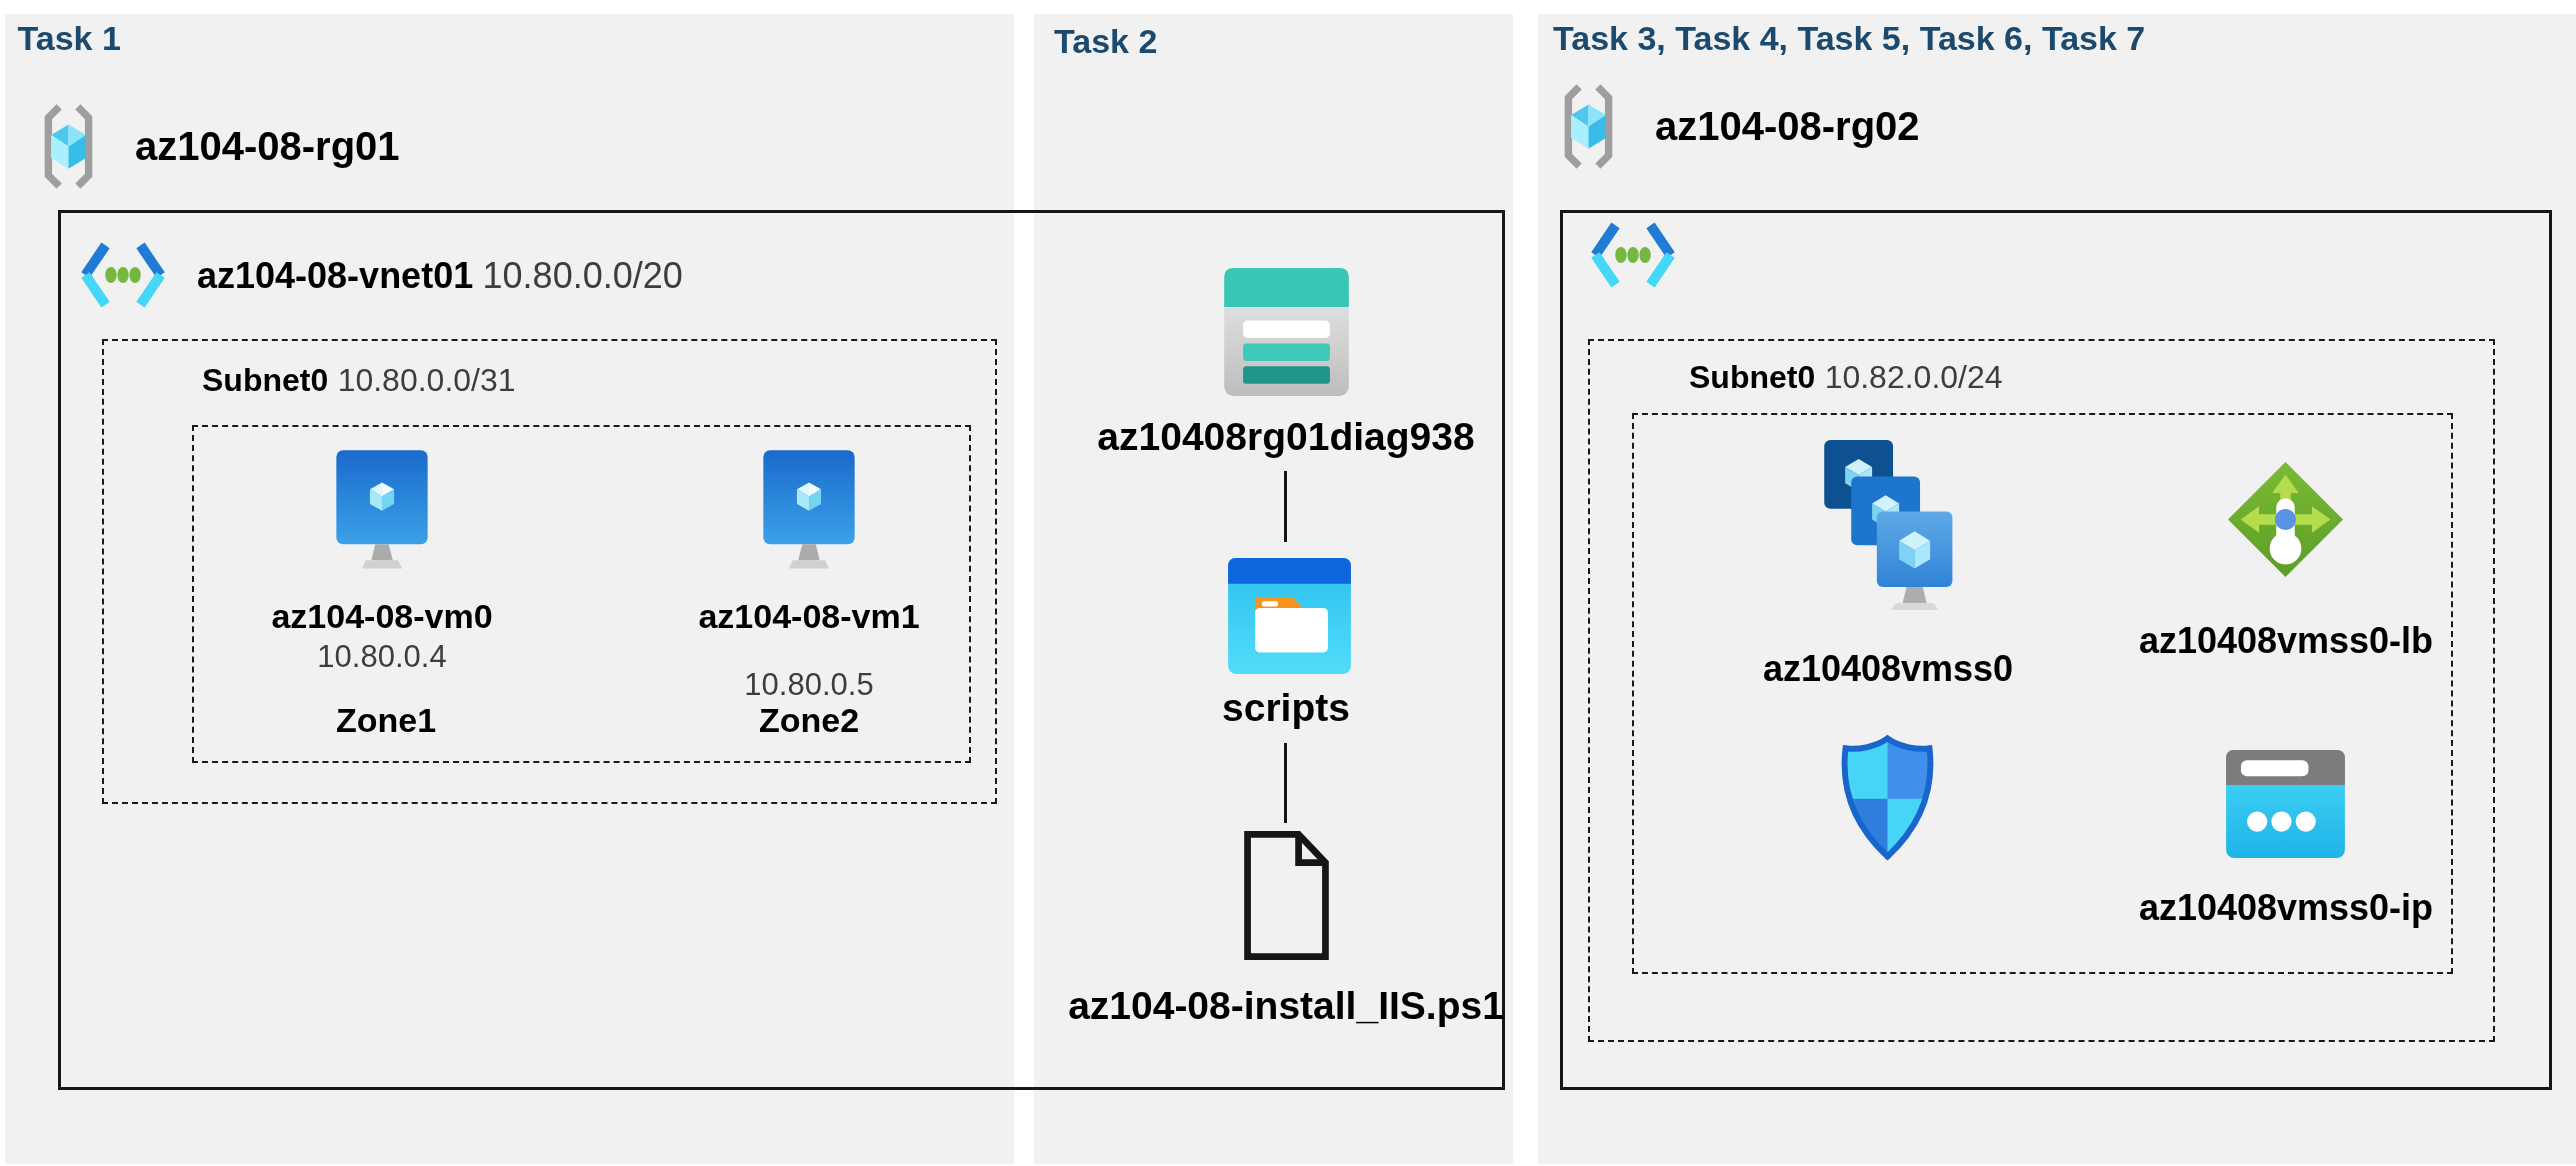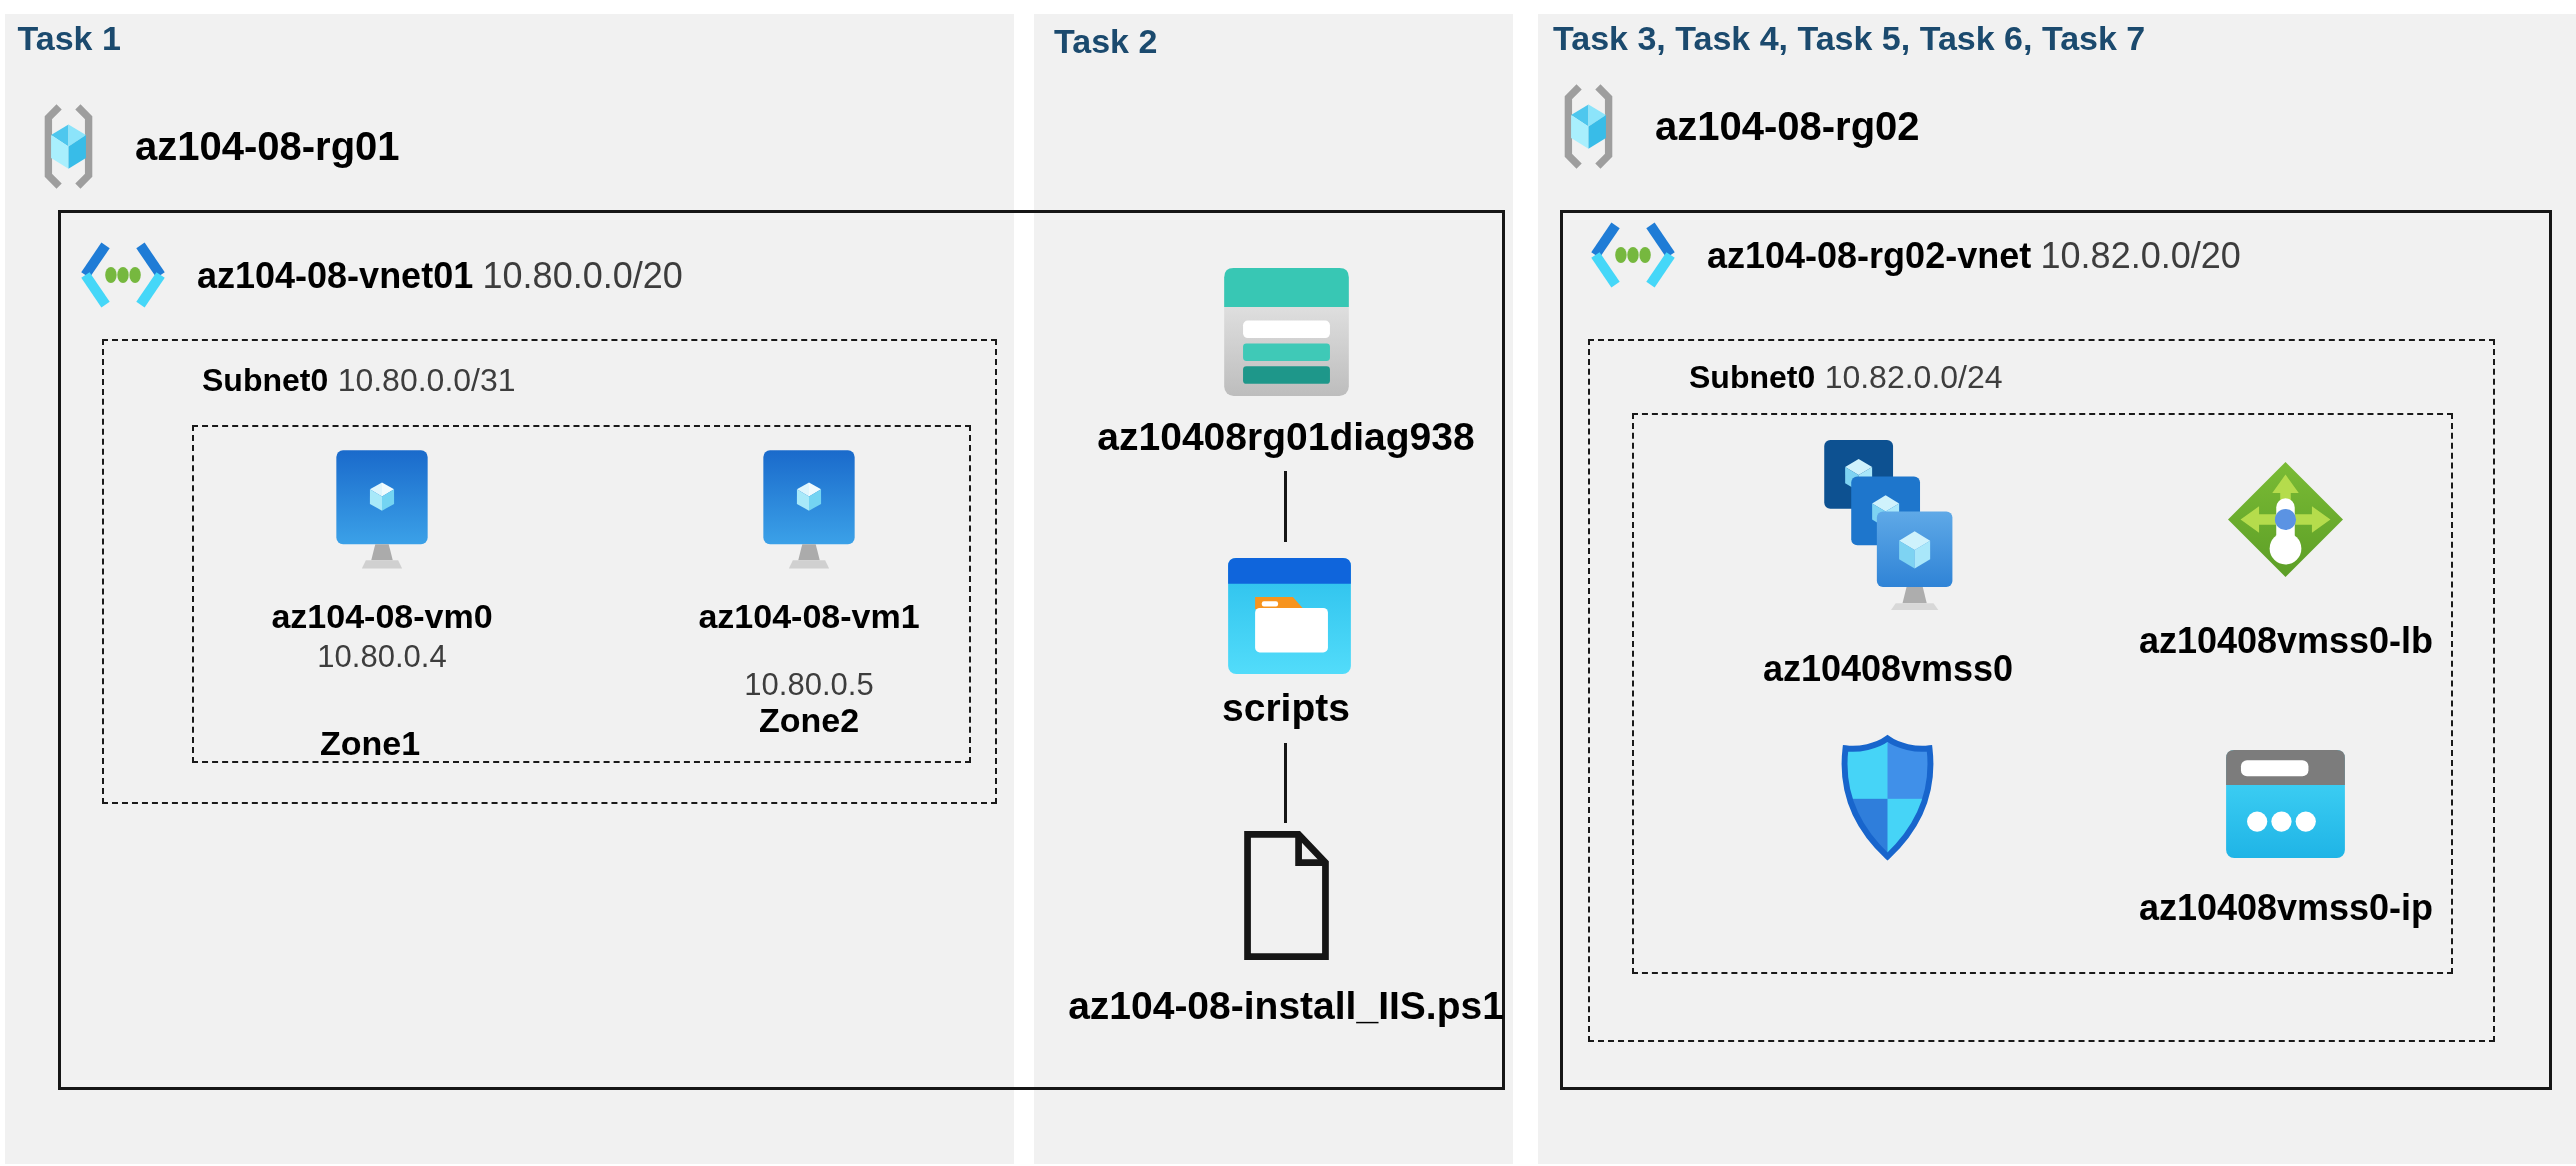--- a/index.html
+++ b/index.html
@@ -76,23 +76,20 @@
 
   <svg class="icon" style="left:1586px;top:217px;" width="94" height="76" viewBox="0 0 140 112">
     <path d="M44 12 L14 56" stroke="#1f7cd6" stroke-width="15" fill="none"></path>
     <path d="M14 56 L44 100" stroke="#45d7f8" stroke-width="15" fill="none"></path>
     <path d="M96 12 L126 56" stroke="#1f7cd6" stroke-width="15" fill="none"></path>
     <path d="M126 56 L96 100" stroke="#45d7f8" stroke-width="15" fill="none"></path>
     <ellipse cx="52" cy="56" rx="8.5" ry="12" fill="#76b83f"></ellipse>
     <ellipse cx="70" cy="56" rx="8.5" ry="12" fill="#76b83f"></ellipse>
     <ellipse cx="88" cy="56" rx="8.5" ry="12" fill="#76b83f"></ellipse>
   </svg>
-  <div class="vnet-label" style="left:1707px;top:235px;">
-    <span>az104-08-rg02-vnet</span><span class="muted">10.82.0.0/20</span>
-  </div>
 
   <div class="dashed-box" style="left:102px;top:339px;width:891px;height:461px;"></div>
   <div class="subnet-label" style="left:202px;top:362px;">
     <span>Subnet0</span><span class="muted">10.80.0.0/31</span>
   </div>
   <div class="dashed-box" style="left:192px;top:425px;width:775px;height:334px;"></div>
 
   <div class="dashed-box" style="left:1588px;top:339px;width:903px;height:699px;"></div>
   <div class="subnet-label" style="left:1689px;top:359px;">
     <span>Subnet0</span><span class="muted">10.82.0.0/24</span>
@@ -109,21 +106,21 @@
     <rect x="2" y="0" width="136" height="140" rx="10" fill="url(#vmg1)"></rect>
     <polygon points="70,48 52,58 70,69" fill="#dff6fd"></polygon>
     <polygon points="70,48 88,58 70,69" fill="#f0fbfe"></polygon>
     <polygon points="52,58 52,80 70,90 70,69" fill="#a8e9f9"></polygon>
     <polygon points="88,58 88,80 70,90 70,69" fill="#74d4f2"></polygon>
     <polygon points="60,140 80,140 86,164 54,164" fill="#ababab"></polygon>
     <polygon points="46,164 94,164 100,176 40,176" fill="#d0d0d0"></polygon>
   </svg>
   <div class="center-label vm-name" style="left:247px;top:597px;width:270px;">az104-08-vm0</div>
   <div class="center-label vm-ip" style="left:247px;top:639px;width:270px;">10.80.0.4</div>
-  <div class="center-label vm-zone" style="left:235px;top:701px;width:270px;margin-top:23px;">Zone1</div>
+  <div class="center-label vm-zone" style="left:251px;top:701px;width:270px;">Zone1</div>
 
   <svg class="icon" style="left:762px;top:450px;" width="94" height="120" viewBox="0 0 140 178">
     <rect x="2" y="0" width="136" height="140" rx="10" fill="url(#vmg1)"></rect>
     <polygon points="70,48 52,58 70,69" fill="#dff6fd"></polygon>
     <polygon points="70,48 88,58 70,69" fill="#f0fbfe"></polygon>
     <polygon points="52,58 52,80 70,90 70,69" fill="#a8e9f9"></polygon>
     <polygon points="88,58 88,80 70,90 70,69" fill="#74d4f2"></polygon>
     <polygon points="60,140 80,140 86,164 54,164" fill="#ababab"></polygon>
     <polygon points="46,164 94,164 100,176 40,176" fill="#d0d0d0"></polygon>
   </svg>

